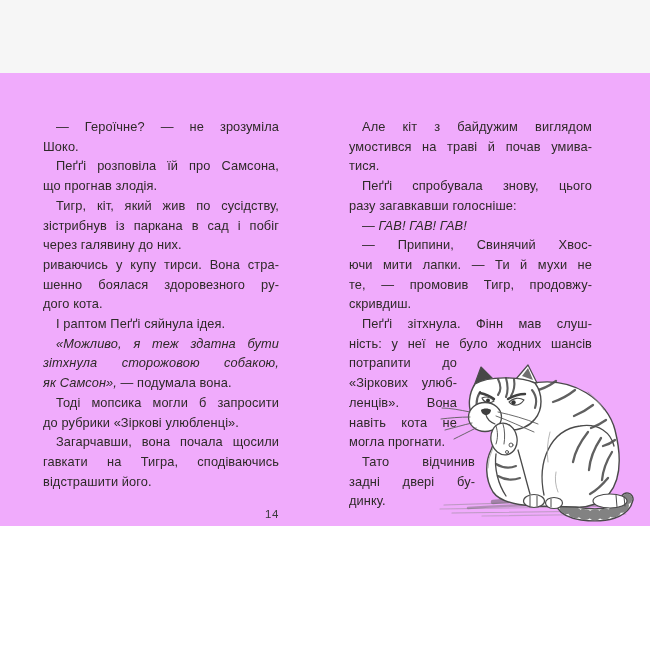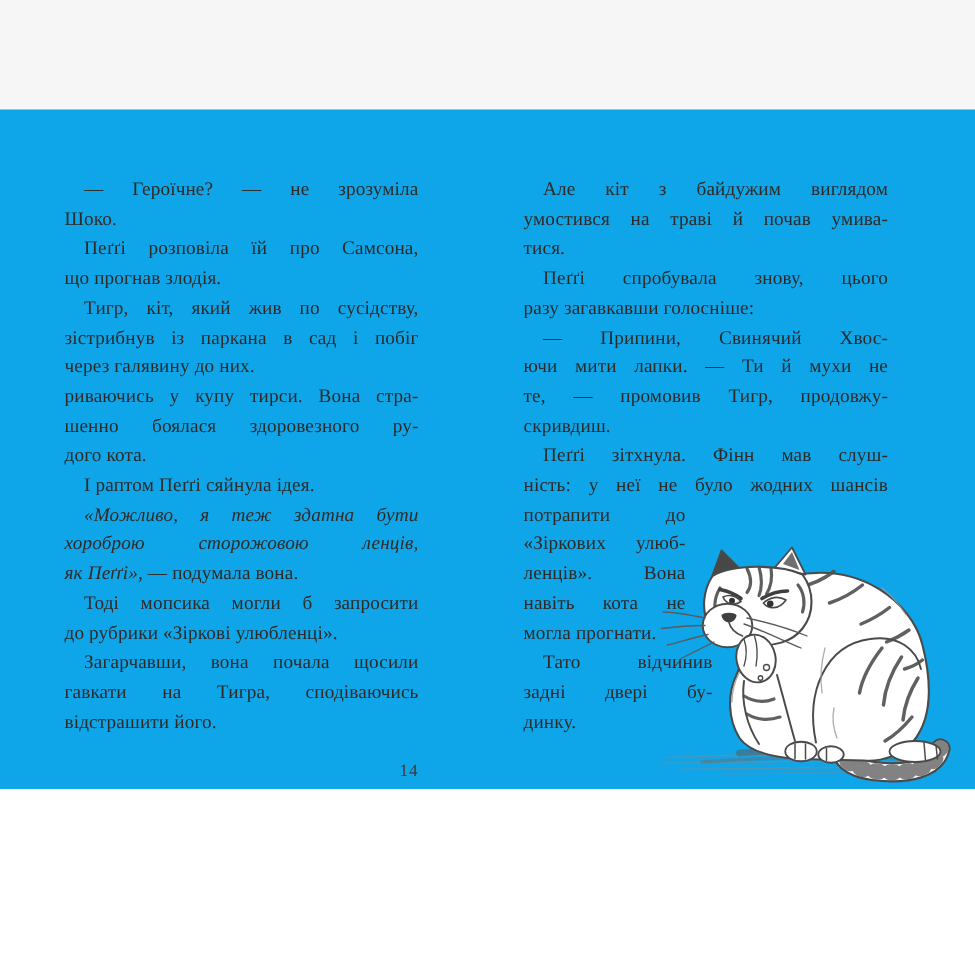--- a/index.html
+++ b/index.html
@@ -1,19 +1,19 @@
 <!DOCTYPE html>
 <html><head>
 <meta charset="utf-8">
 <style>
   html,body{margin:0;padding:0;background:#ffffff;}
   .screen{
     position:relative;width:650px;height:526px;overflow:hidden;
-    background:#0ea5e9;
-    font-family:Liberation Serif, serif;
+    background:#f0abfc;
+    font-family:Liberation Sans, sans-serif;
     color:#2e2a28;
   }
   .edge{position:absolute;left:0;width:650px;background:#f6f6f6;}
   .edge.top{top:0;height:73px;}
   .edge.bottom{top:573px;height:77px;}
   .page-col{position:absolute;top:117px;}
   .page-col.left{left:43px;width:236px;}
   .page-col.right{left:349px;width:243px;}
   .ln{
     font-size:12.8px;line-height:19.7px;
@@ -45,38 +45,39 @@
         <div class="ln ind"><span>Пеґґі розповіла їй про Самсона,</span></div>
         <div class="ln end"><span>що прогнав злодія.</span></div>
         <div class="ln ind"><span>Тигр, кіт, який жив по сусідству,</span></div>
         <div class="ln"><span>зістрибнув із паркана в сад і побіг</span></div>
         <div class="ln end"><span>через галявину до них.</span></div>
         <div class="ln"><span>риваючись у купу тирси. Вона стра-</span></div>
         <div class="ln"><span>шенно боялася здоровезного ру-</span></div>
         <div class="ln end"><span>дого кота.</span></div>
         <div class="ln ind end"><span>І раптом Пеґґі сяйнула ідея.</span></div>
         <div class="ln ind"><em>«Можливо, я теж здатна бути</em></div>
-        <div class="ln"><em>хороброю сторожовою ленців,</em></div>
-        <div class="ln end"><em>як Пеґґі», </em><span>— подумала вона.</span></div>
+        <div class="ln"><em>зітхнула сторожовою собакою,</em></div>
+        <div class="ln end"><em>як Самсон», </em><span>— подумала вона.</span></div>
         <div class="ln ind"><span>Тоді мопсика могли б запросити</span></div>
         <div class="ln end"><span>до рубрики «Зіркові улюбленці».</span></div>
         <div class="ln ind"><span>Загарчавши, вона почала щосили</span></div>
         <div class="ln"><span>гавкати на Тигра, сподіваючись</span></div>
         <div class="ln end"><span>відстрашити його.</span></div>
       </div>
     <div class="pagenum">14</div>
   </div>
 
   <div class="page-col right">
     <div class="text">
         <div class="ln ind"><span>Але кіт з байдужим виглядом</span></div>
         <div class="ln"><span>умостився на траві й почав умива-</span></div>
         <div class="ln end"><span>тися.</span></div>
         <div class="ln ind"><span>Пеґґі спробувала знову, цього</span></div>
         <div class="ln end"><span>разу загавкавши голосніше:</span></div>
+        <div class="ln ind end"><span>— </span><em>ГАВ! ГАВ! ГАВ!</em></div>
         <div class="ln ind"><span>— Припини, Свинячий Хвос-</span></div>
         <div class="ln"><span>ючи мити лапки. — Ти й мухи не</span></div>
         <div class="ln"><span>те, — промовив Тигр, продовжу-</span></div>
         <div class="ln end"><span>скривдиш.</span></div>
         <div class="ln ind"><span>Пеґґі зітхнула. Фінн мав слуш-</span></div>
         <div class="ln"><span>ність: у неї не було жодних шансів</span></div>
         <div class="ln w1"><span>потрапити до</span></div>
         <div class="ln w1"><span>«Зіркових улюб-</span></div>
         <div class="ln w1"><span>ленців». Вона</span></div>
         <div class="ln w1"><span>навіть кота не</span></div>

